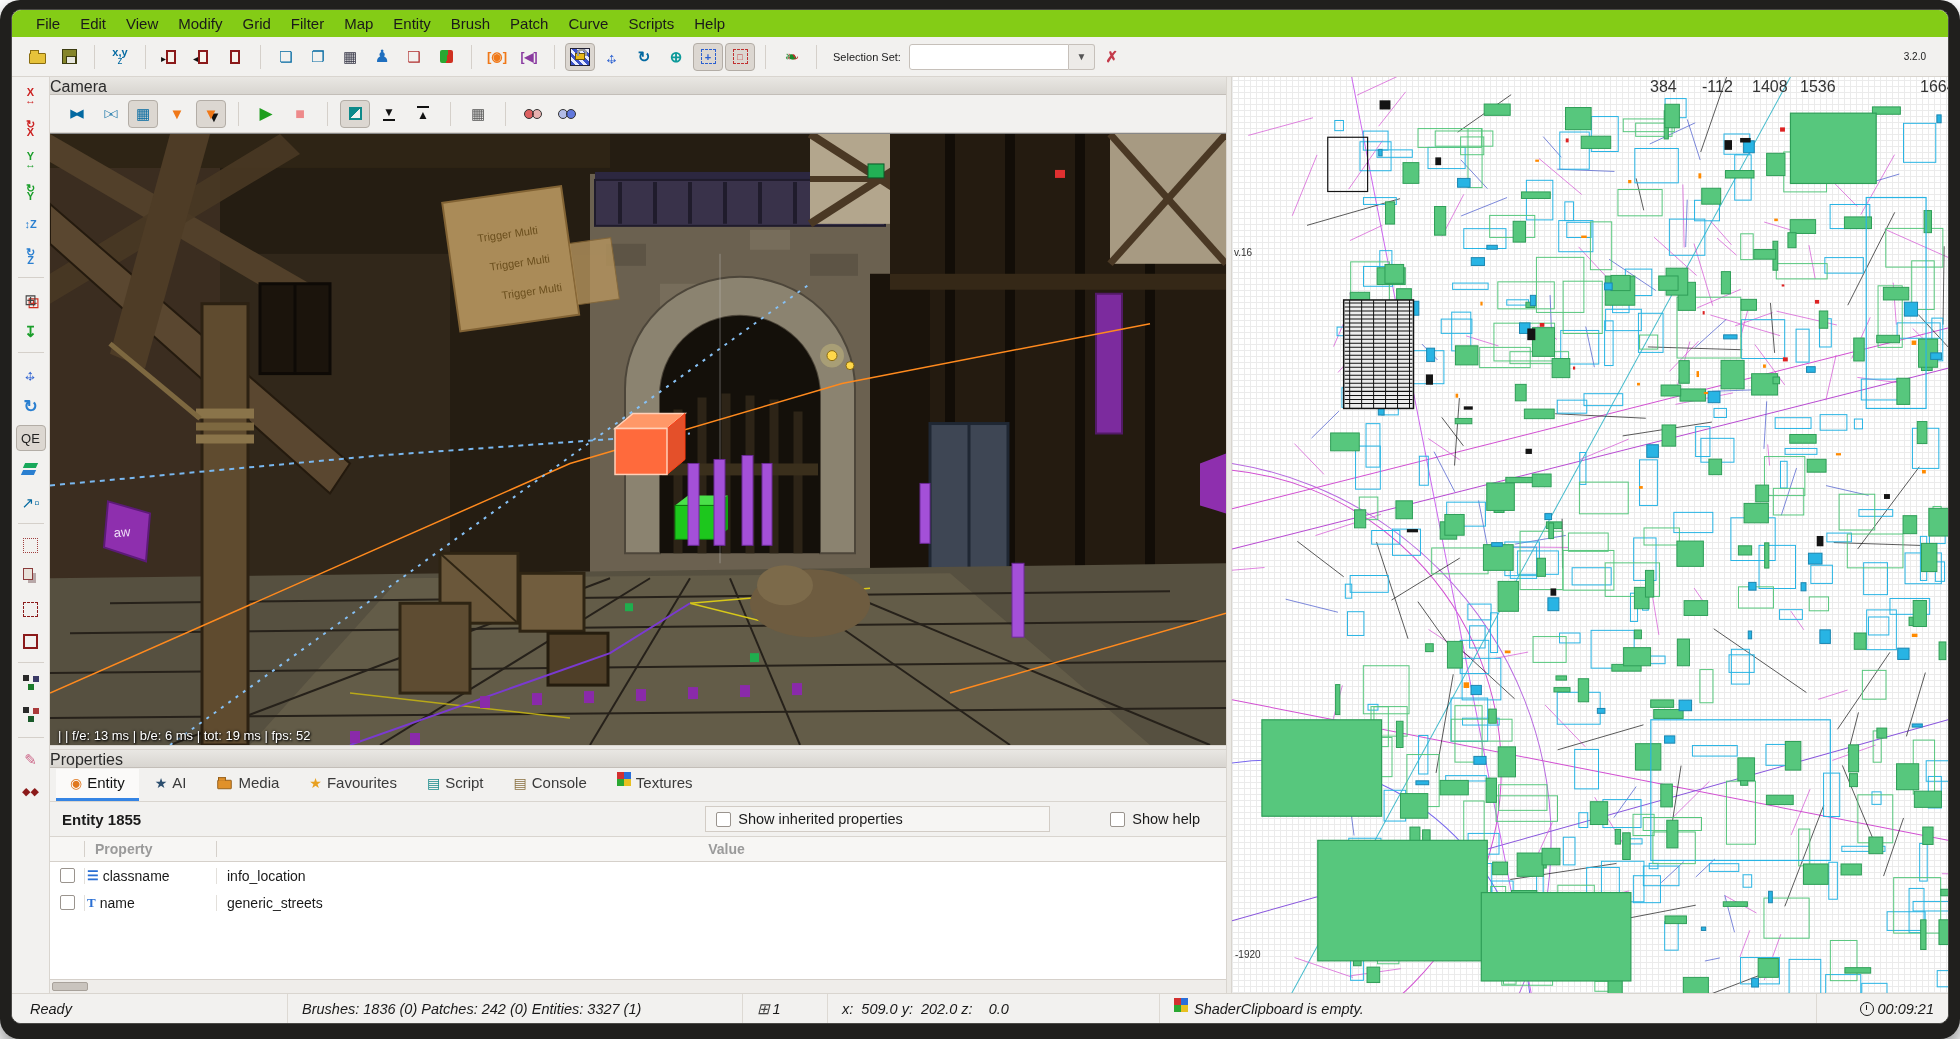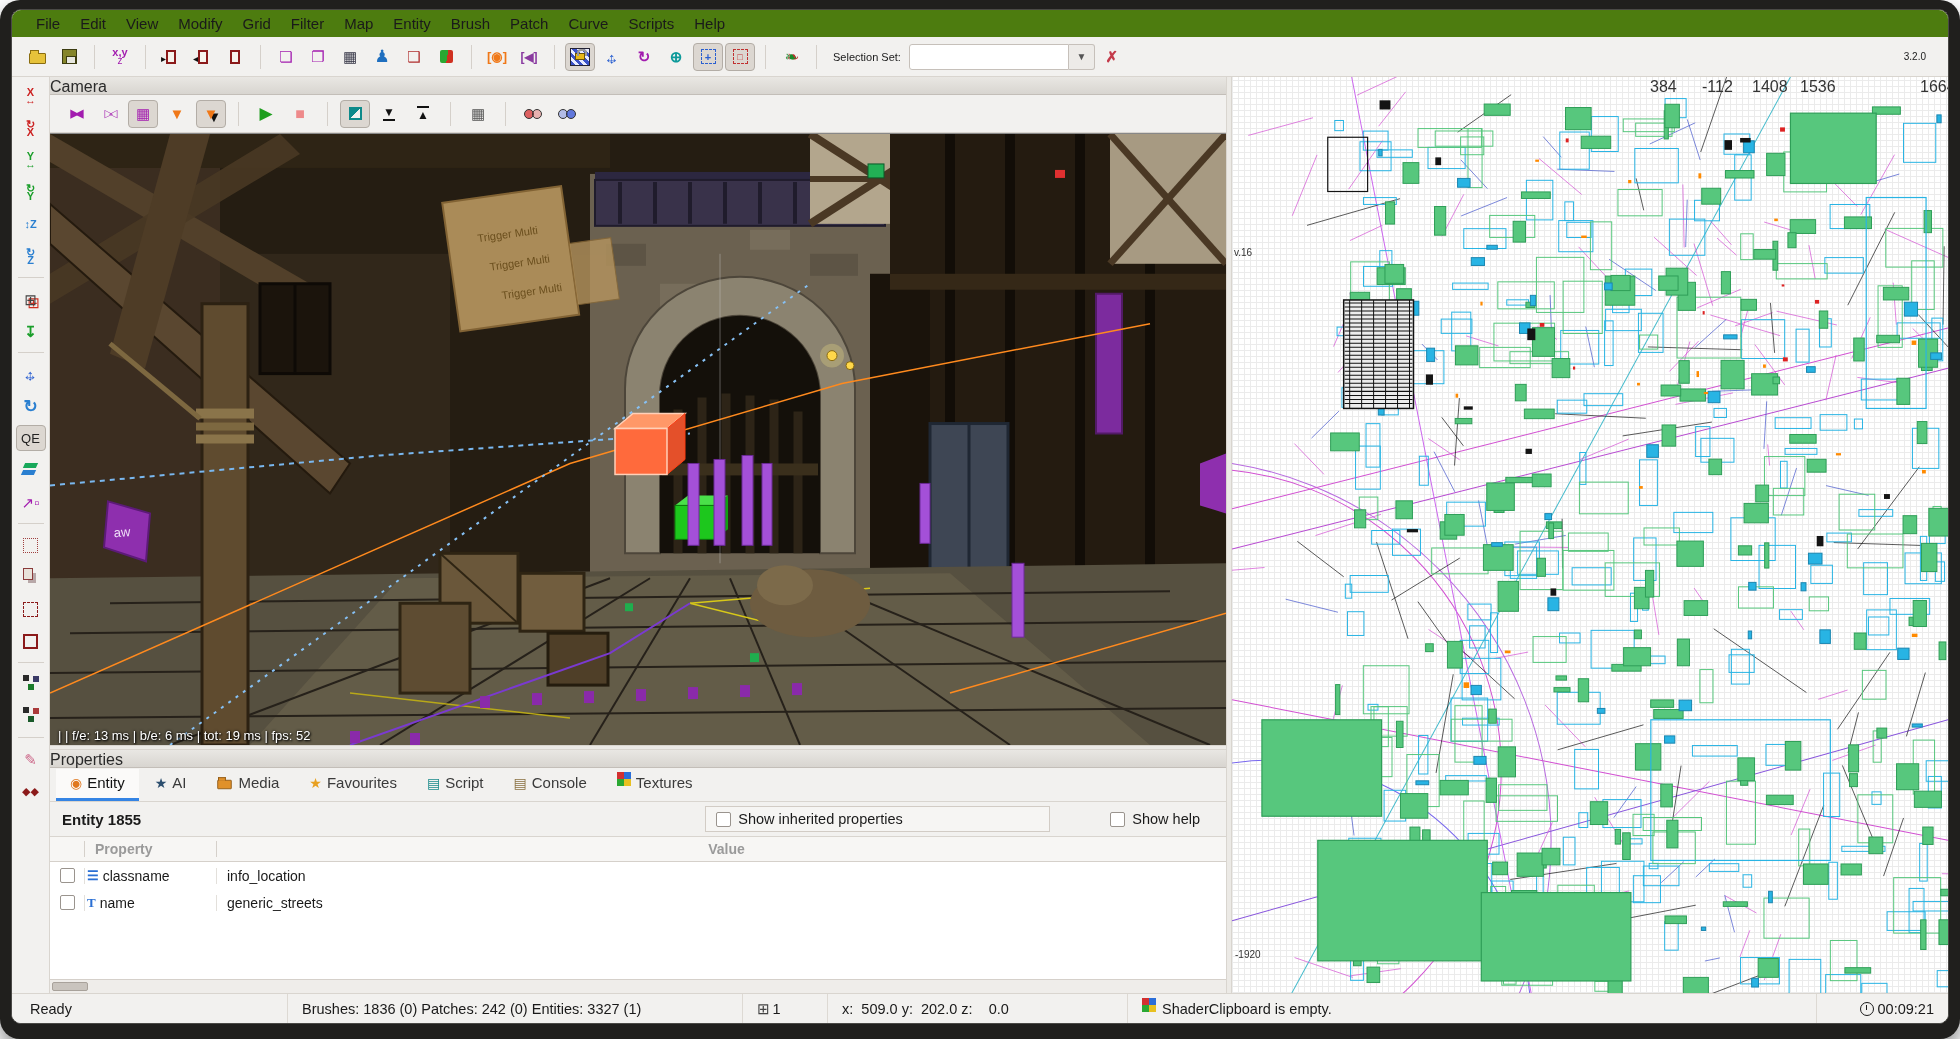--- a/index.html
+++ b/index.html
@@ -1,21 +1,21 @@
 <!DOCTYPE html>
 <html><head>
 <meta charset="utf-8">
 <style>
   *{box-sizing:border-box;margin:0;padding:0;font-family:"Liberation Sans",sans-serif;}
   html,body{width:1960px;height:1039px;background:#ffffff;overflow:hidden;}
   .frame{position:absolute;inset:0;background:#201f1d;border-radius:20px;box-shadow:0 10px 20px rgba(0,0,0,.45);padding:9px 11px 15px;}
   .win{height:100%;width:100%;border-radius:10px;overflow:hidden;display:flex;flex-direction:column;background:#f2f1ef;border:1px solid #4a4946;}
 
   
-  .menubar{height:27px;display:flex;align-items:center;padding:0 14px;background:#4d7c0f;flex:0 0 auto;}
+  .menubar{height:27px;display:flex;align-items:center;padding:0 14px;background:#84cc16;flex:0 0 auto;}
   .menubar .mi{padding:2px 10px;font-size:15px;color:#1a1a1a;border-radius:4px;cursor:default;}
 
   
   .toolbar{height:40px;display:flex;align-items:center;padding:0 10px;gap:2px;border-bottom:1px solid #d9d5cf;flex:0 0 auto;}
   .tb{width:30px;height:28px;display:flex;align-items:center;justify-content:center;border:1px solid transparent;border-radius:4px;position:relative;}
   .tb.on{background:#dcd7d1;border-color:#b3ada6;}
   .sep{width:1px;height:24px;background:#d5d0ca;margin:0 8px;flex:0 0 auto;}
   .g{font-size:15px;line-height:1;display:inline-block;}
 
   
@@ -64,21 +64,21 @@
   .selset .dd{width:26px;height:26px;border:1px solid #c6c0ba;border-left:none;border-radius:0 3px 3px 0;background:#edebe8;display:flex;align-items:center;justify-content:center;font-size:10px;color:#555;}
   .version{margin-left:auto;margin-right:12px;font-size:10px;color:#1a1a1a;}
 
   
   .main{flex:1;display:flex;min-height:0;}
   .lefttb{width:38px;border-right:1px solid #d9d5cf;display:flex;flex-direction:column;align-items:center;padding-top:6px;gap:6px;flex:0 0 auto;}
   .lefttb .tb{width:30px;height:26px;}
   .hdiv{width:26px;height:1px;background:#d5d0ca;margin:2px 0;}
   .vbtn{display:flex;flex-direction:column;align-items:center;line-height:.75;font-weight:bold;}
   .vbtn .t{font-size:11px;} .vbtn .a{font-size:11px;}
-  .c-red{color:#cc2222;} .c-green{color:#1a9e2a;} .c-blue{color:#2a7fd0;} .c-dark{color:#a21caf;text-align:center;}
+  .c-red{color:#cc2222;} .c-green{color:#1a9e2a;} .c-blue{color:#2a7fd0;} .c-dark{color:#0369a1;text-align:center;}
 
   .centercol{width:1176px;display:flex;flex-direction:column;flex:0 0 auto;min-height:0;}
   .vsplit{width:6px;background:#eceae6;border-left:1px solid #d9d5cf;border-right:1px solid #d9d5cf;flex:0 0 auto;}
   .hsplit{height:5px;background:#eceae6;border-top:1px solid #d9d5cf;border-bottom:1px solid #d9d5cf;flex:0 0 auto;}
 
   .panelhead{height:18px;background:linear-gradient(#e9e7e3,#d8d5d0);border-bottom:1px solid #c3beb8;font-size:16px;color:#2a2a2a;padding:1px 0;flex:0 0 auto;}
 
   
   .campanel{height:668px;display:flex;flex-direction:column;flex:0 0 auto;}
   .camtb{height:38px;display:flex;align-items:center;padding:0 10px;gap:4px;border-bottom:1px solid #d9d5cf;flex:0 0 auto;}
@@ -119,27 +119,27 @@
       repeating-linear-gradient(0deg,#d6d6d6 0,#d6d6d6 1px,transparent 1px,transparent 48px),
       repeating-linear-gradient(90deg,#d6d6d6 0,#d6d6d6 1px,transparent 1px,transparent 48px);}
   .map2d svg{position:absolute;inset:0;width:100%;height:100%;}
   .mlabel{position:absolute;top:1px;font-size:16px;color:#333;}
   .mlabel.l1{left:418px;} .mlabel.l2{left:470px;} .mlabel.l3{left:520px;} .mlabel.l4{left:568px;} .mlabel.l5{left:688px;}
   .msidelabel{position:absolute;left:2px;top:170px;font-size:10px;color:#333;}
   .mbotlabel{position:absolute;left:3px;top:872px;font-size:10px;color:#333;}
 
   
   .statusbar{height:30px;display:flex;align-items:center;border-top:1px solid #d9d5cf;background:#f2f1ef;font-size:14.5px;color:#1a1a1a;flex:0 0 auto;}
-  .seg{height:100%;display:flex;align-items:center;padding:0 14px;border-left:1px solid #ddd9d3;}
+  .seg{height:100%;display:flex;align-items:center;padding:0 14px;border-left:1px solid #ddd9d3;font-style:italic;}
   .seg:first-child{border-left:none;padding-left:18px;}
   .seg.ready{width:275px;}
   .seg.counts{width:455px;}
   .seg.grid{width:85px;gap:3px;}
   .seg.coords{width:300px;white-space:pre;}
-  .seg.shader{flex:1;gap:6px;}
+  .seg.shader{flex:1;gap:6px;margin-left:32px;}
   .seg.time{width:132px;justify-content:flex-end;}
 </style>
 </head>
 <body>
 
 <div class="frame">
 <div class="win">
 
   <div class="menubar">
     <span class="mi">File</span>

